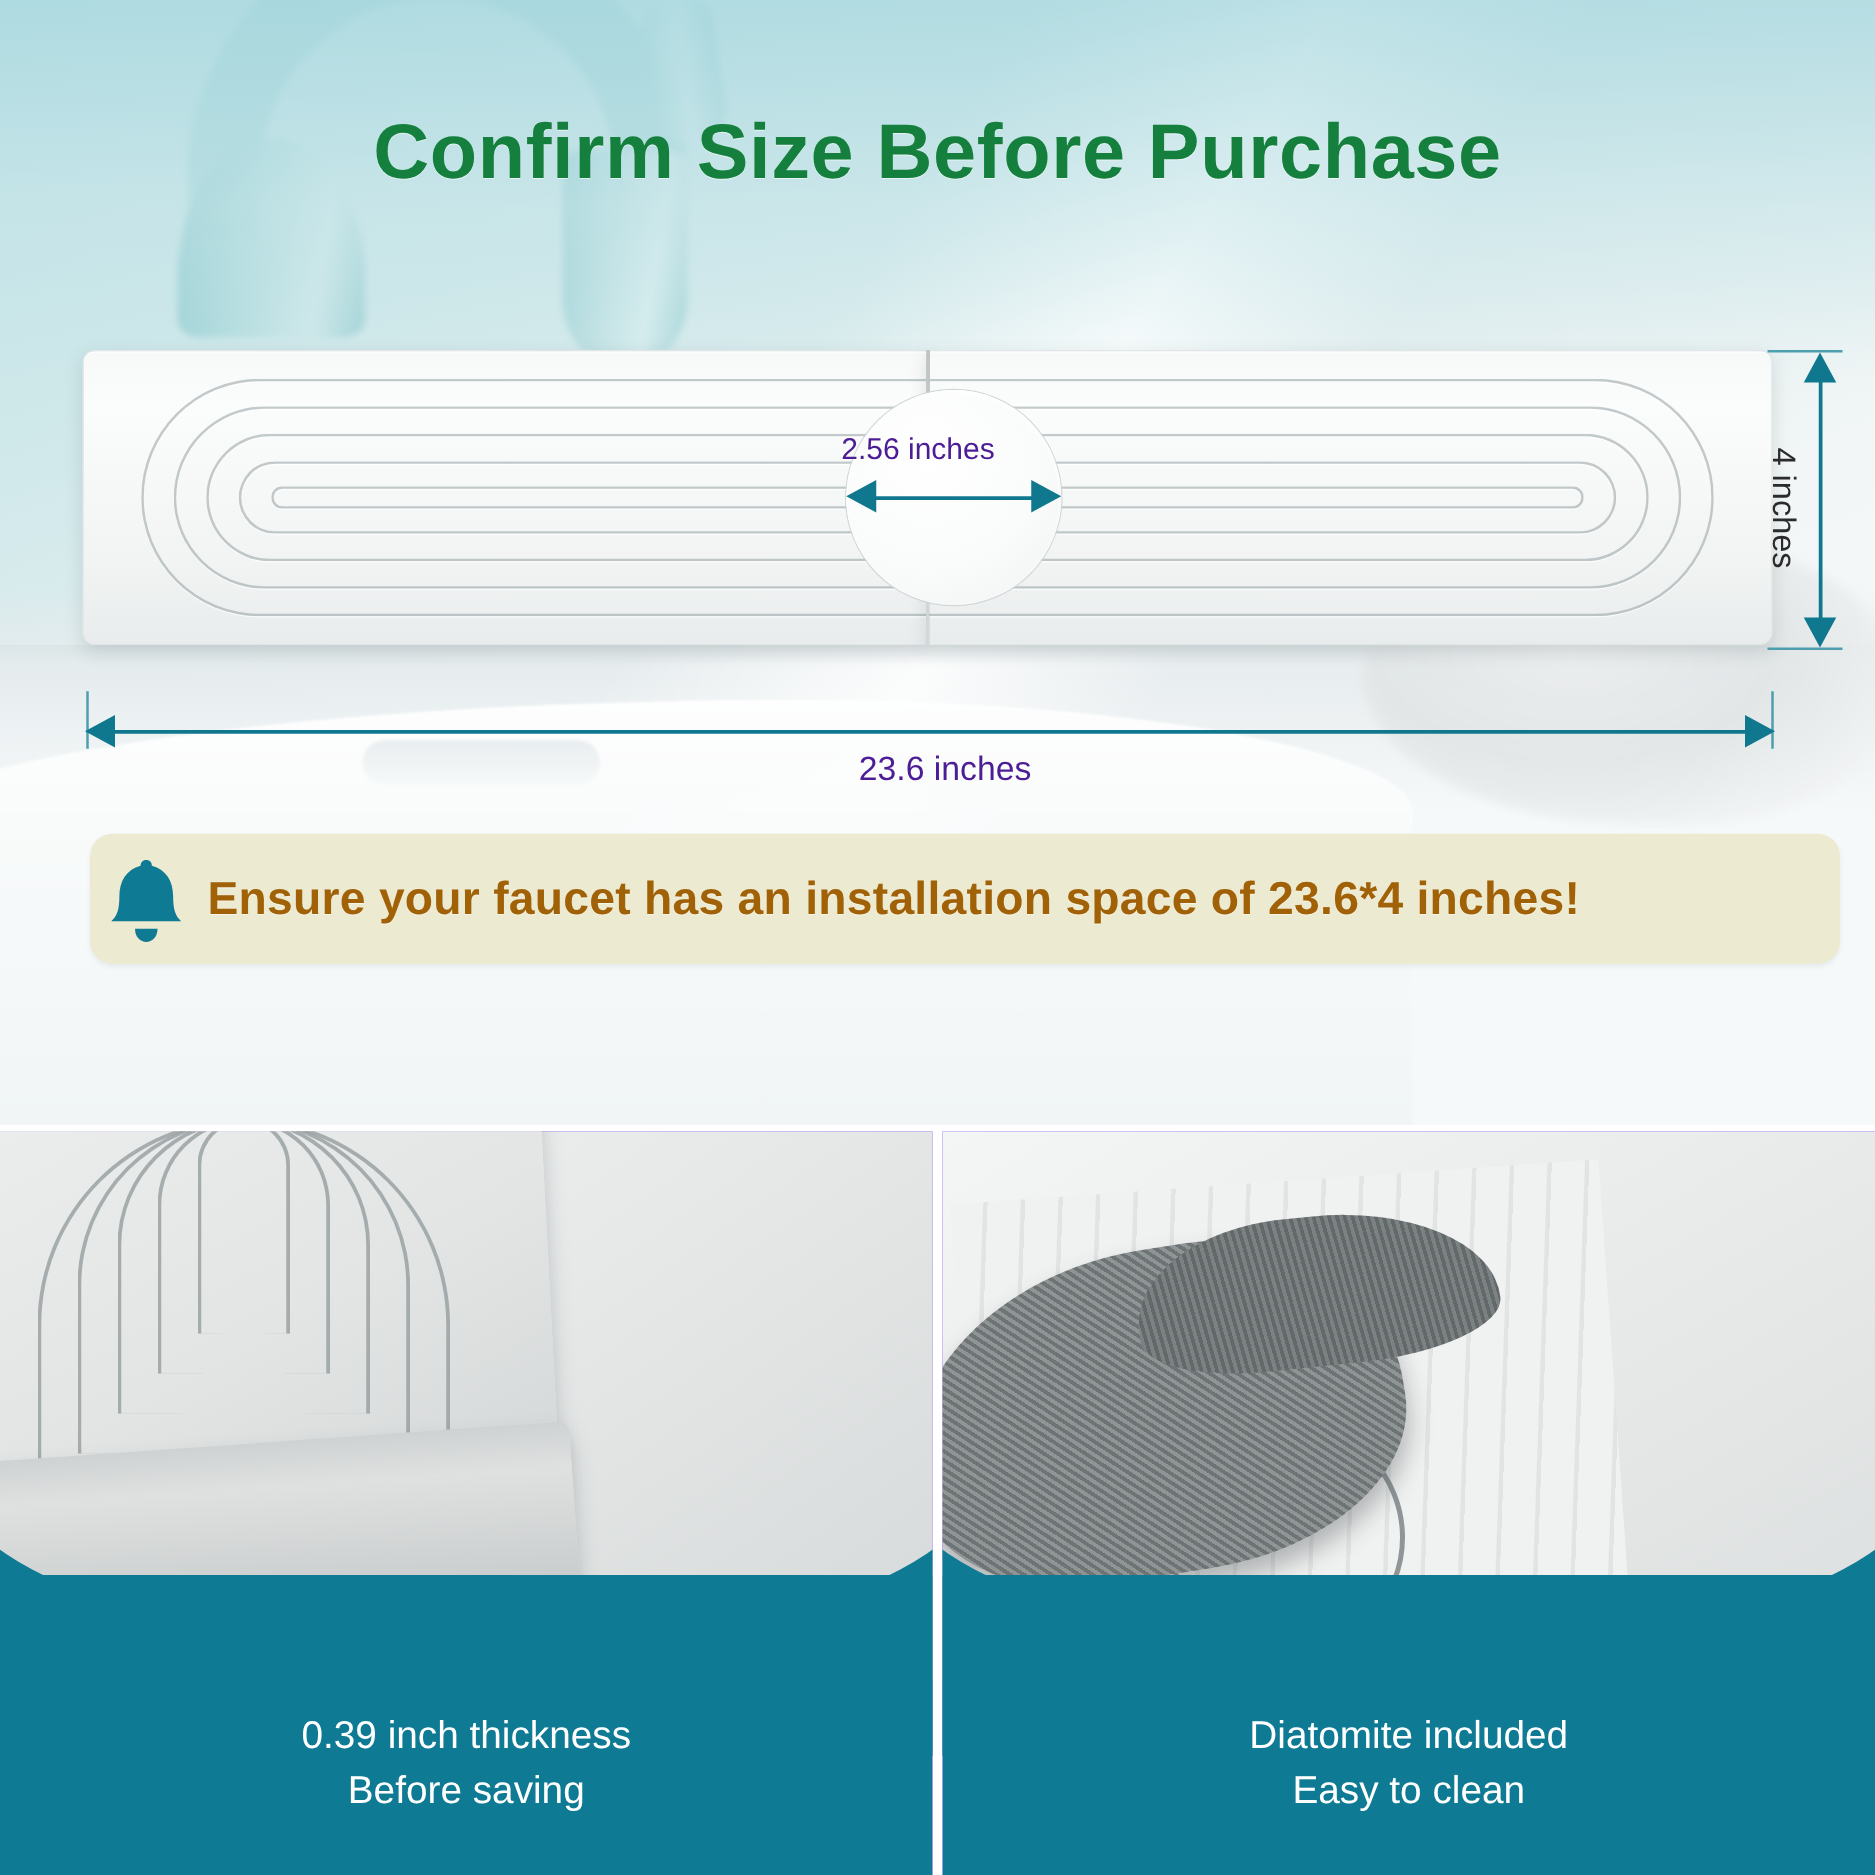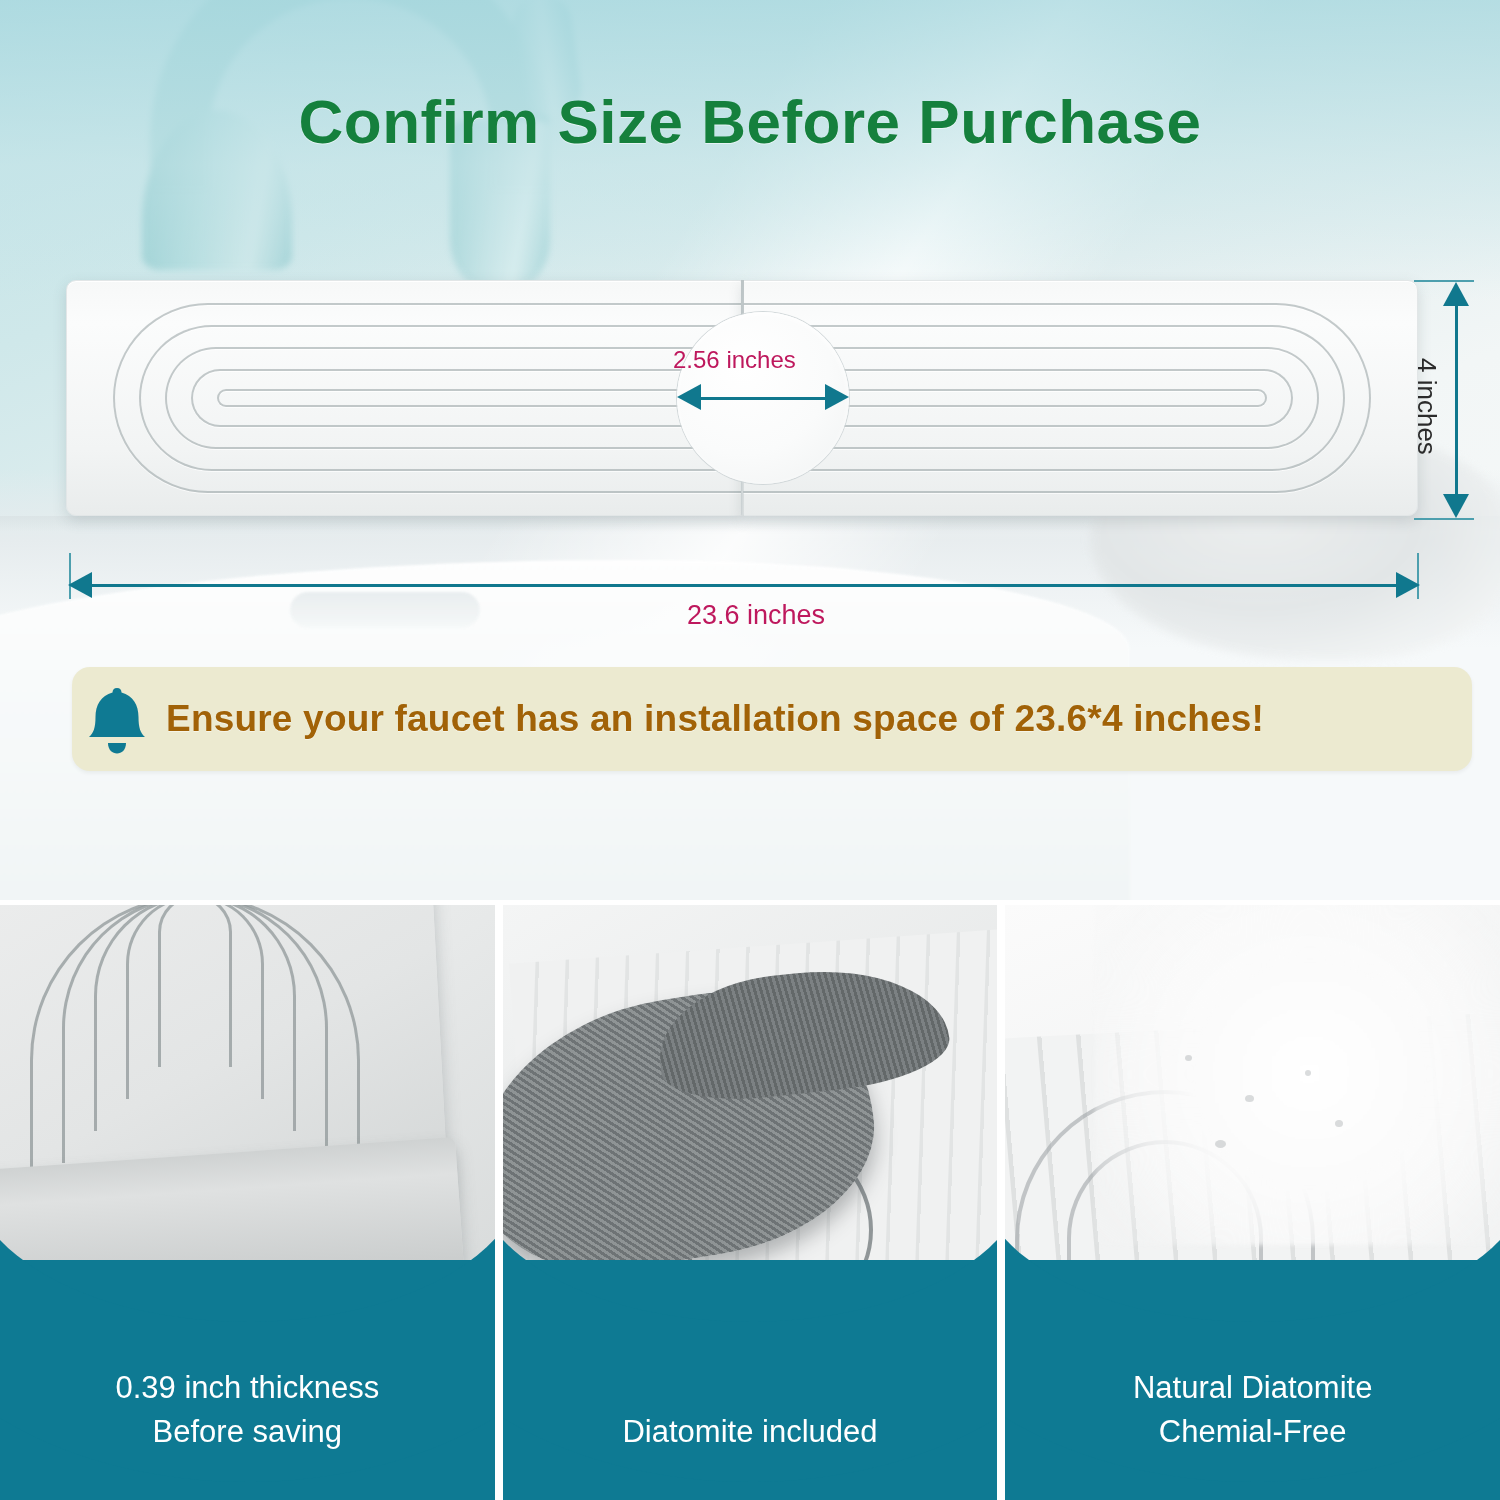--- a/index.html
+++ b/index.html
@@ -174,21 +174,21 @@
   }
   .arrow { position: absolute; width: 0; height: 0; }
   .arrow-l { border-top: 13px solid transparent; border-bottom: 13px solid transparent; border-right: 24px solid #10788e; }
   .arrow-r { border-top: 13px solid transparent; border-bottom: 13px solid transparent; border-left: 24px solid #10788e; }
   .arrow-u { border-left: 13px solid transparent; border-right: 13px solid transparent; border-bottom: 24px solid #10788e; }
   .arrow-d { border-left: 13px solid transparent; border-right: 13px solid transparent; border-top: 24px solid #10788e; }
   .ext-line { position: absolute; background: #4d9fae; }
 
   .dim-label {
     position: absolute;
-    font-size: 27px; color: #be185d;
+    font-size: 27px; color: #4c1d95;
     white-space: nowrap;
   }
   .dim-label-sm { font-size: 24px; }
   .dim-label-vert {
     position: absolute;
     font-size: 26px; color: #2b2b2b;
     white-space: nowrap;
     transform-origin: 0 0;
     transform: rotate(90deg);
   }
@@ -437,40 +437,20 @@
           <div class="mat2"></div>
           <div class="oval"></div>
           <div class="glove"></div>
           <div class="flap"></div>
         </div>
       </div>
       <div class="panel-teal"></div>
       <div class="wave"></div>
       <div class="caption">
         <div>Diatomite included</div>
-      </div>
-    </div>
-
-    <div class="panel">
-      <div class="panel-photo">
-        <div class="ph3">
-          <div class="lines"></div>
-          <div class="arcs"></div>
-          <div class="arcs" style="left:62px; top:235px; width:196px; height:250px;"></div>
-          <div class="powder"></div>
-          <div class="speck" style="left:180px; top:150px; width:7px;  height:6px;"></div>
-          <div class="speck" style="left:240px; top:190px; width:9px;  height:7px;"></div>
-          <div class="speck" style="left:300px; top:165px; width:6px;  height:6px;"></div>
-          <div class="speck" style="left:210px; top:235px; width:11px; height:8px;"></div>
-          <div class="speck" style="left:330px; top:215px; width:8px;  height:7px;"></div>
-        </div>
-      </div>
-      <div class="panel-teal"></div>
-      <div class="wave"></div>
-      <div class="caption">
-        <div>Natural Diatomite</div>
-        <div>Chemial-Free</div>
-      </div>
-    </div>
+        <div>Easy to clean</div>
+      </div>
+    </div>
+
 
   </div>
 
 </div>
 
 </body></html>

